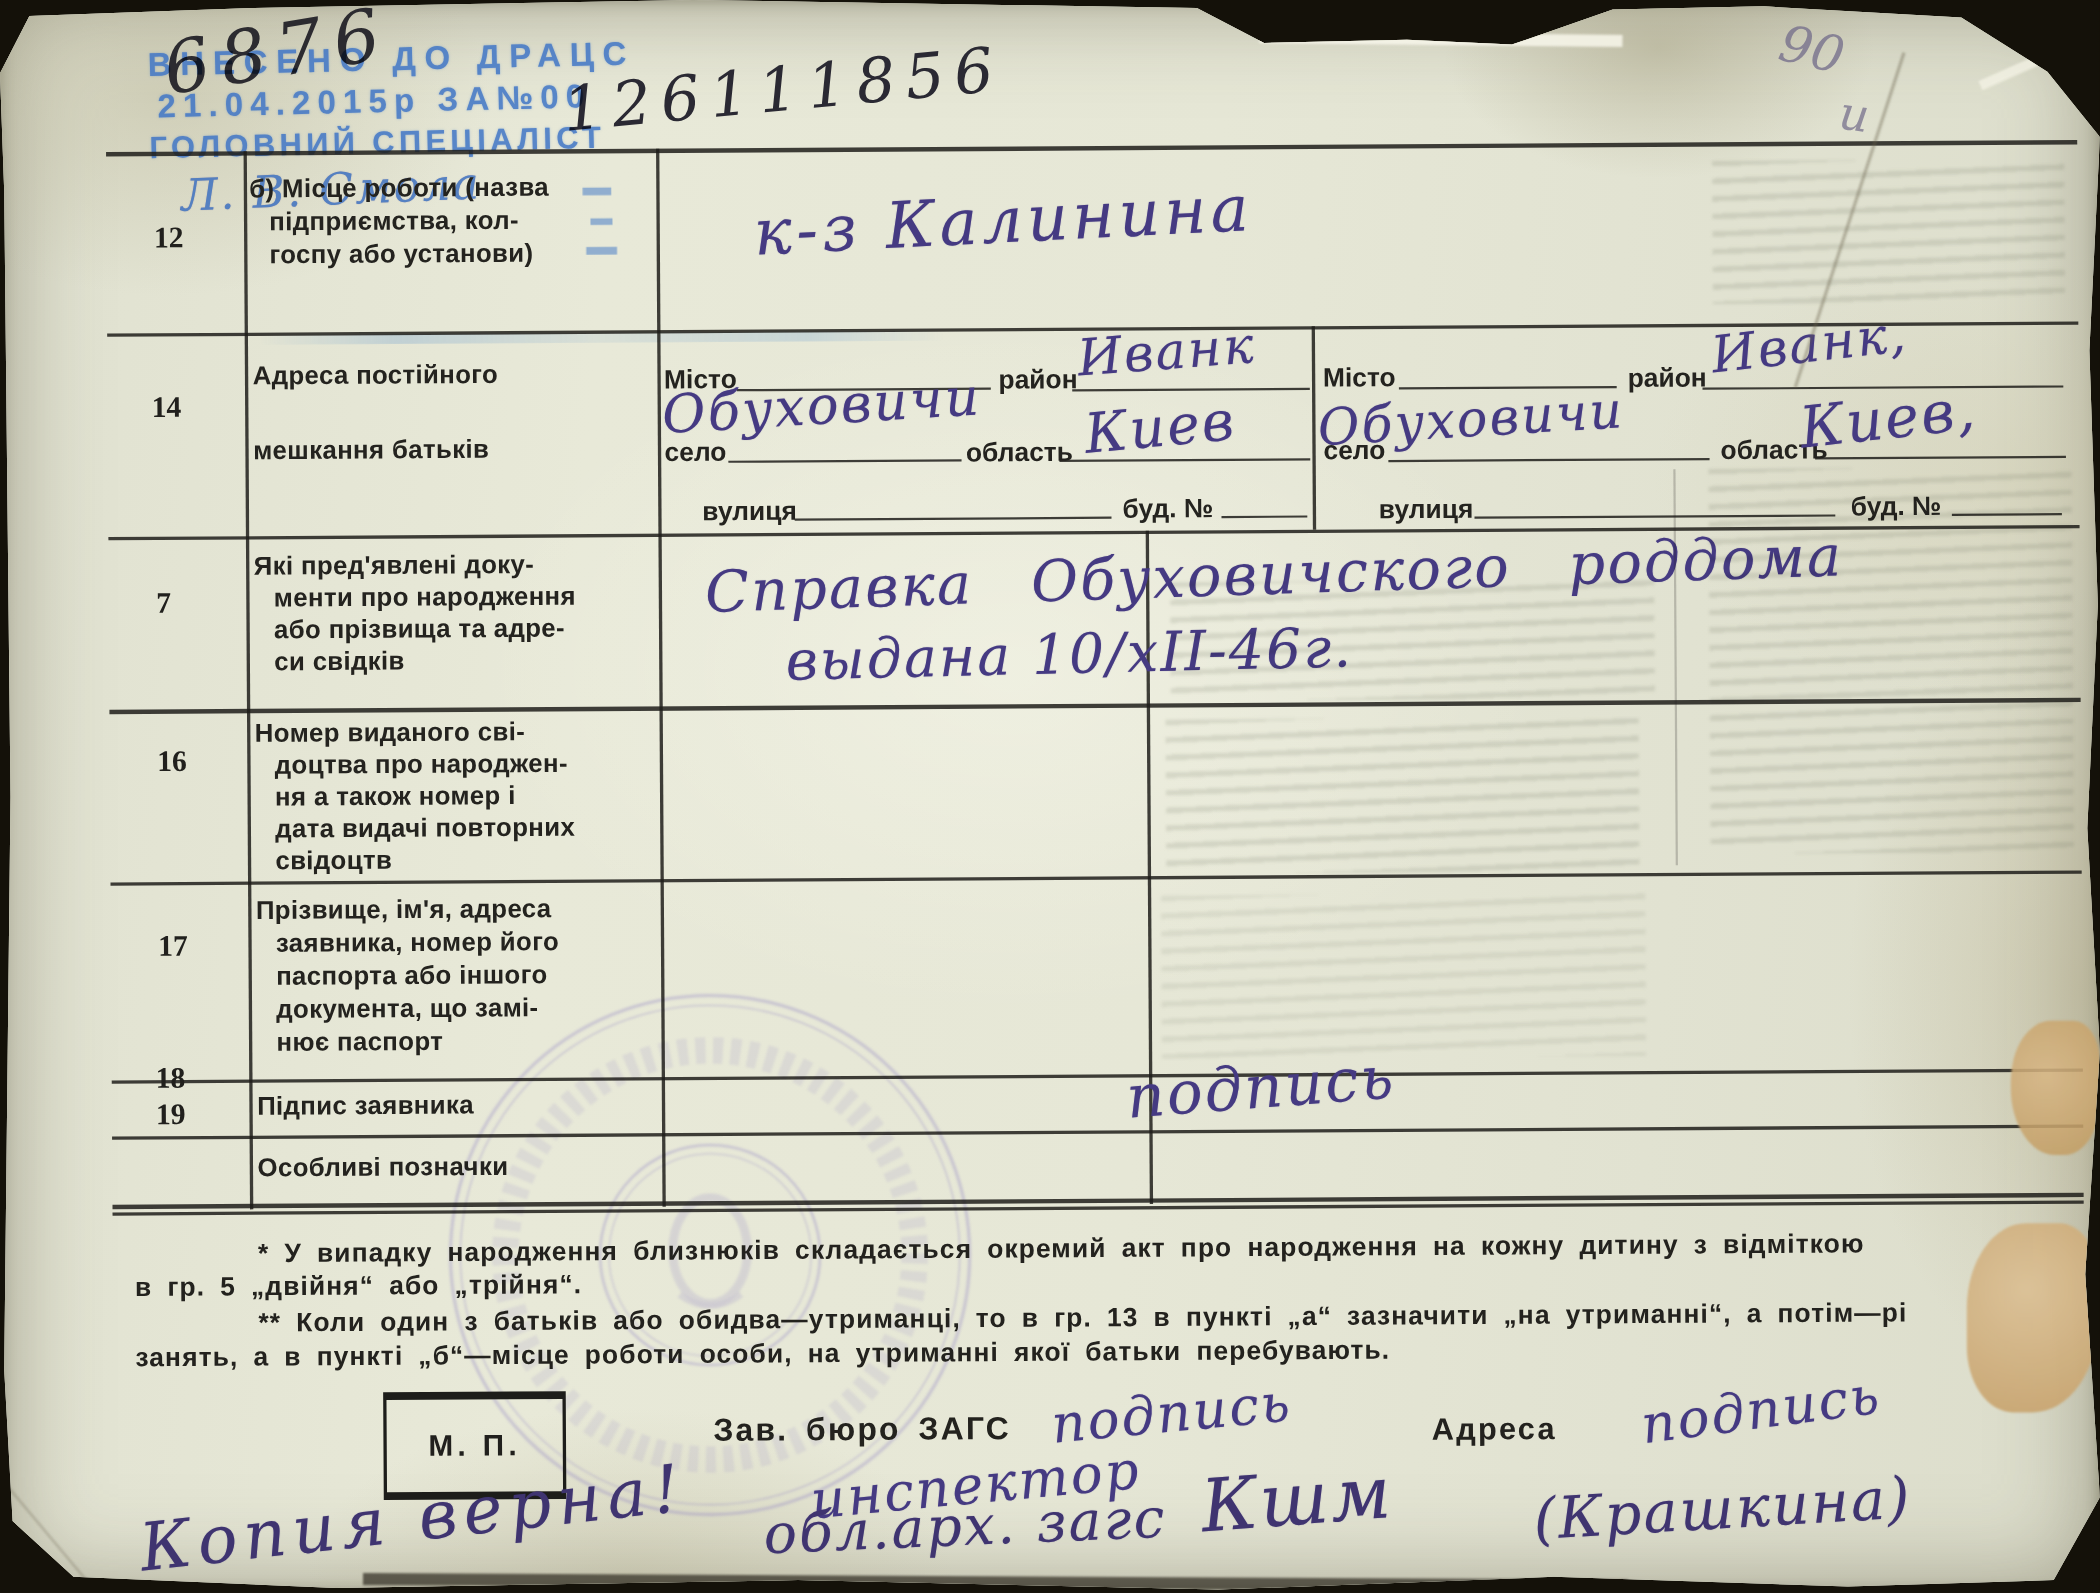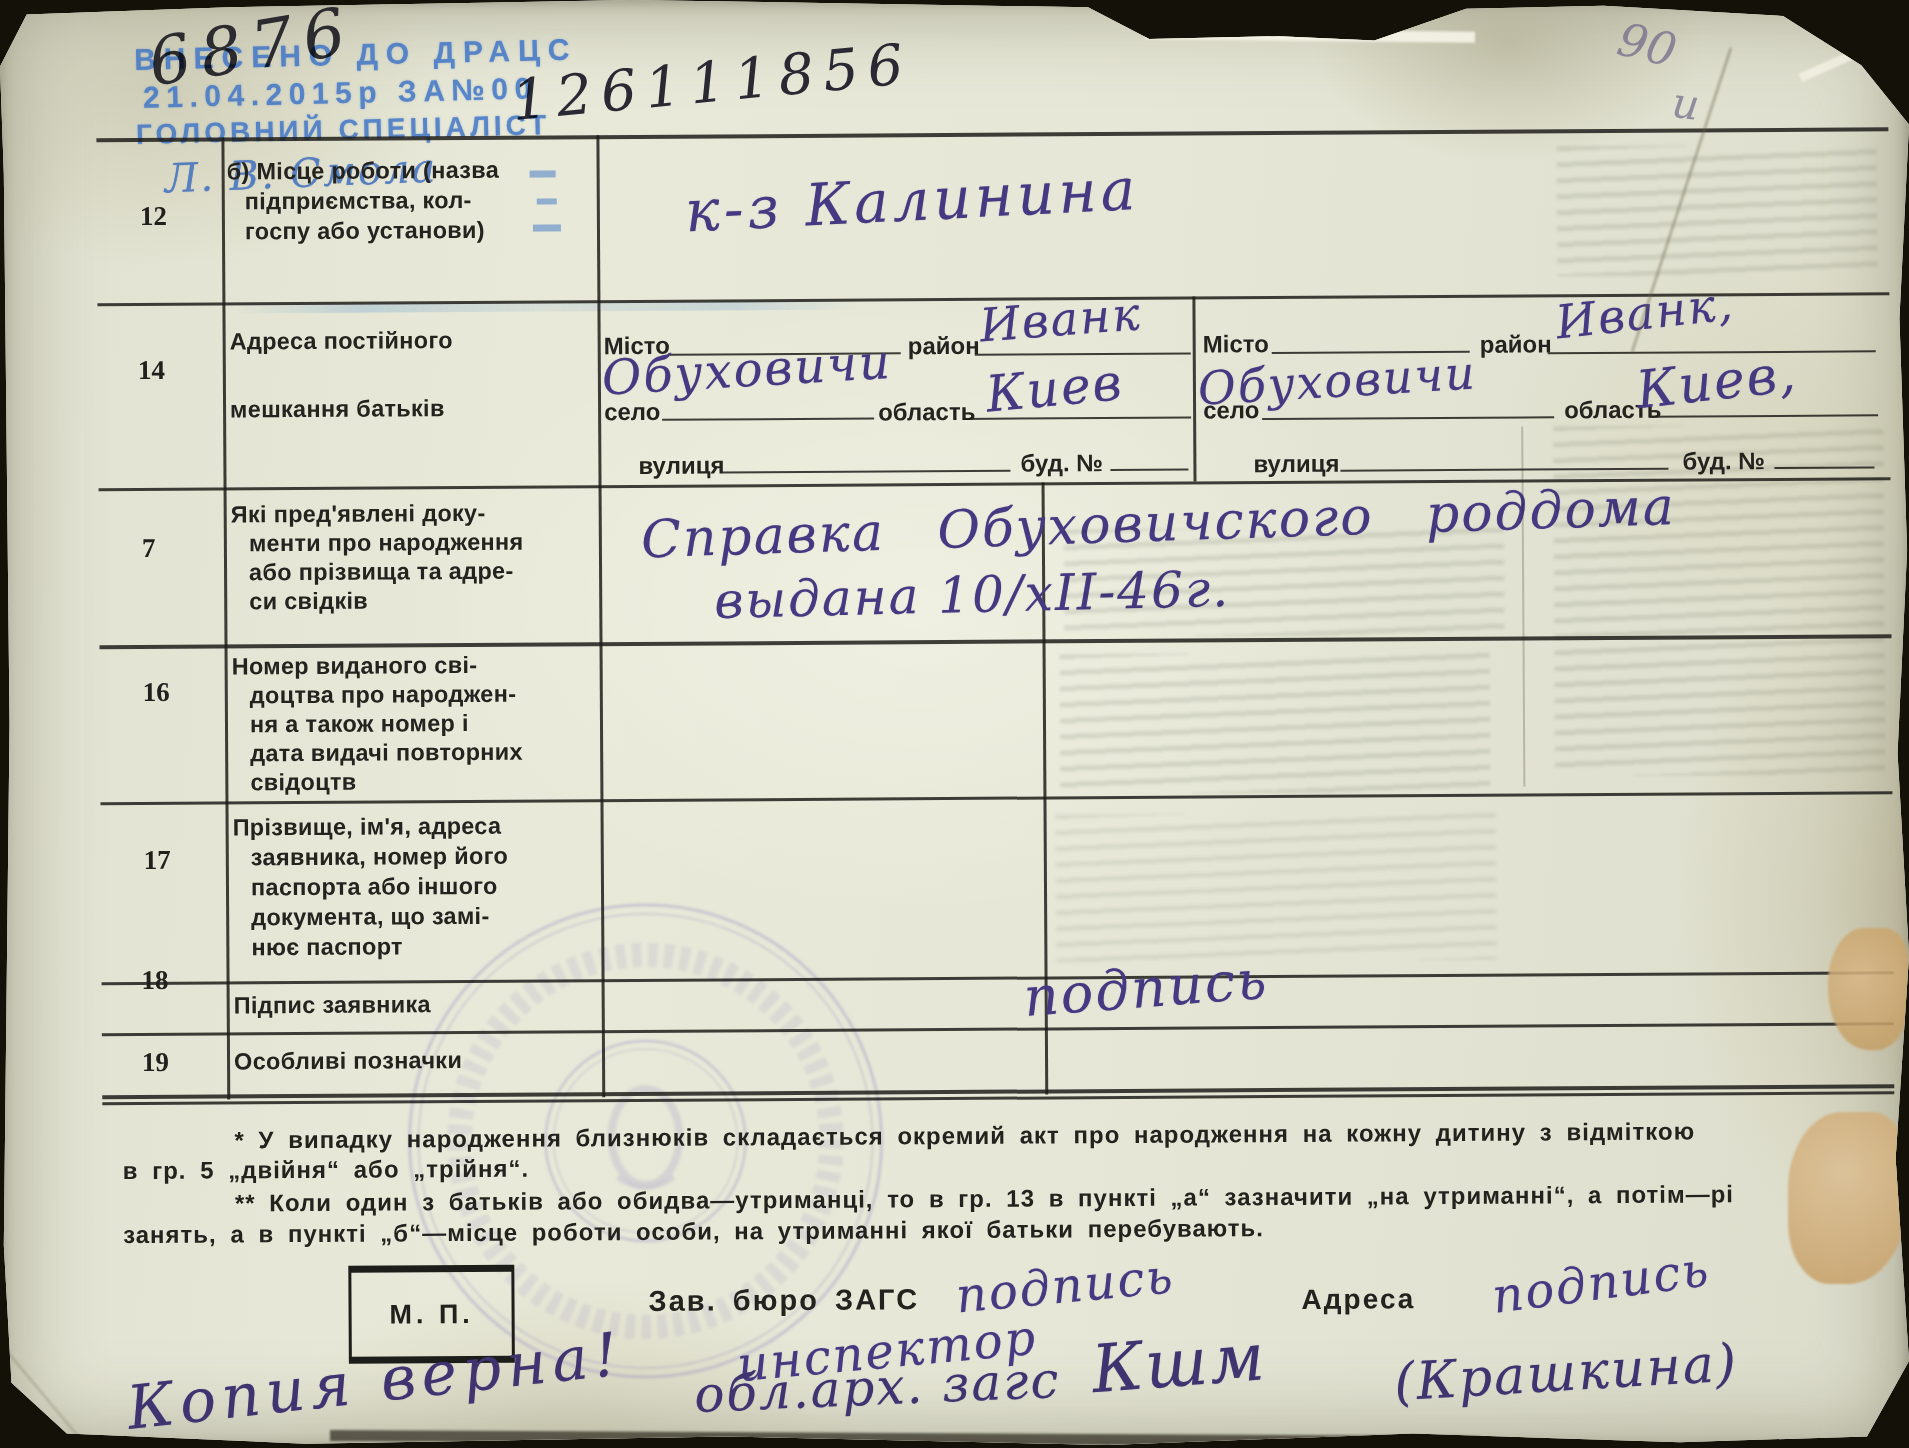--- a/index.html
+++ b/index.html
@@ -87,21 +87,21 @@
       <div class="vl" style="left:600px;top:133px;width:3px;height:962px;"></div>
       <div class="vl" style="left:1195px;top:298px;width:3px;height:185px;"></div>
       <div class="vl" style="left:1043px;top:483px;width:3px;height:612px;"></div>
 
       <div class="rownum" style="left:143px;top:196px;">12</div>
       <div class="rownum" style="left:140px;top:350px;">14</div>
       <div class="rownum" style="left:143px;top:528px;">7</div>
       <div class="rownum" style="left:143px;top:672px;">16</div>
       <div class="rownum" style="left:143px;top:840px;text-align:center;">17</div>
       <div class="rownum" style="left:140px;top:960px;">18</div>
-      <div class="rownum" style="left:140px;top:1042px;">19</div>
+      <div class="rownum" style="left:140px;top:993px;">19</div>
 
       <div class="lbl" style="left:230px;top:152px;width:370px;">
         <div>б) Місце роботи (назва</div>
         <div class="ind">підприємства, кол-</div>
         <div class="ind">госпу або установи)</div>
       </div>
       <div class="ink" style="left:688px;top:166px;font-size:58px;letter-spacing:4px;transform:rotate(-2.5deg);">к-з Калинина</div>
 
       <div class="lbl" style="left:232px;top:322px;width:370px;">Адреса постійного</div>
       <div class="lbl" style="left:232px;top:390px;width:370px;">мешкання батьків</div>

